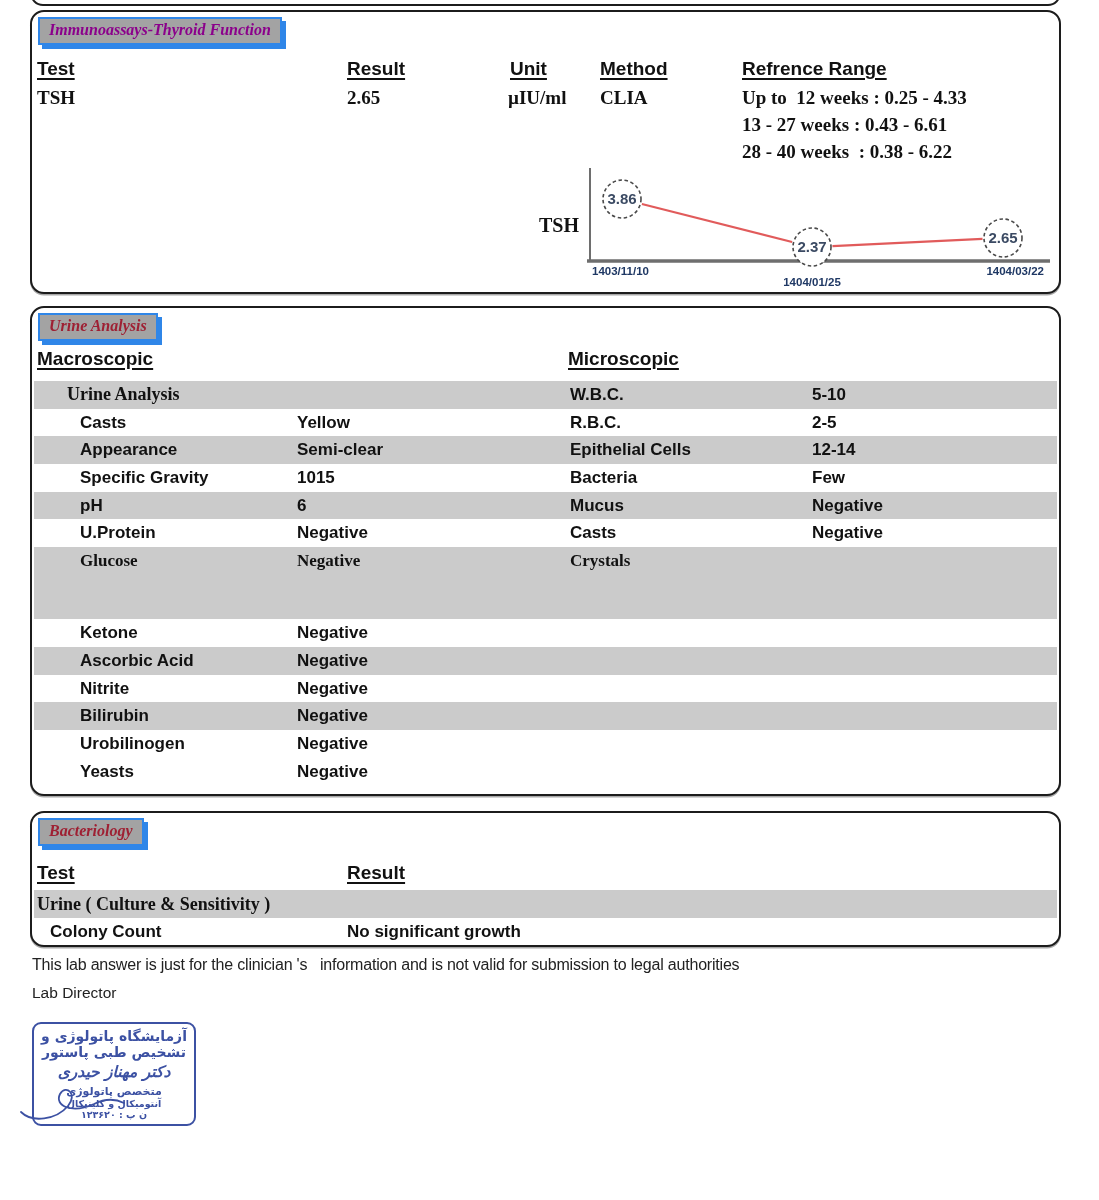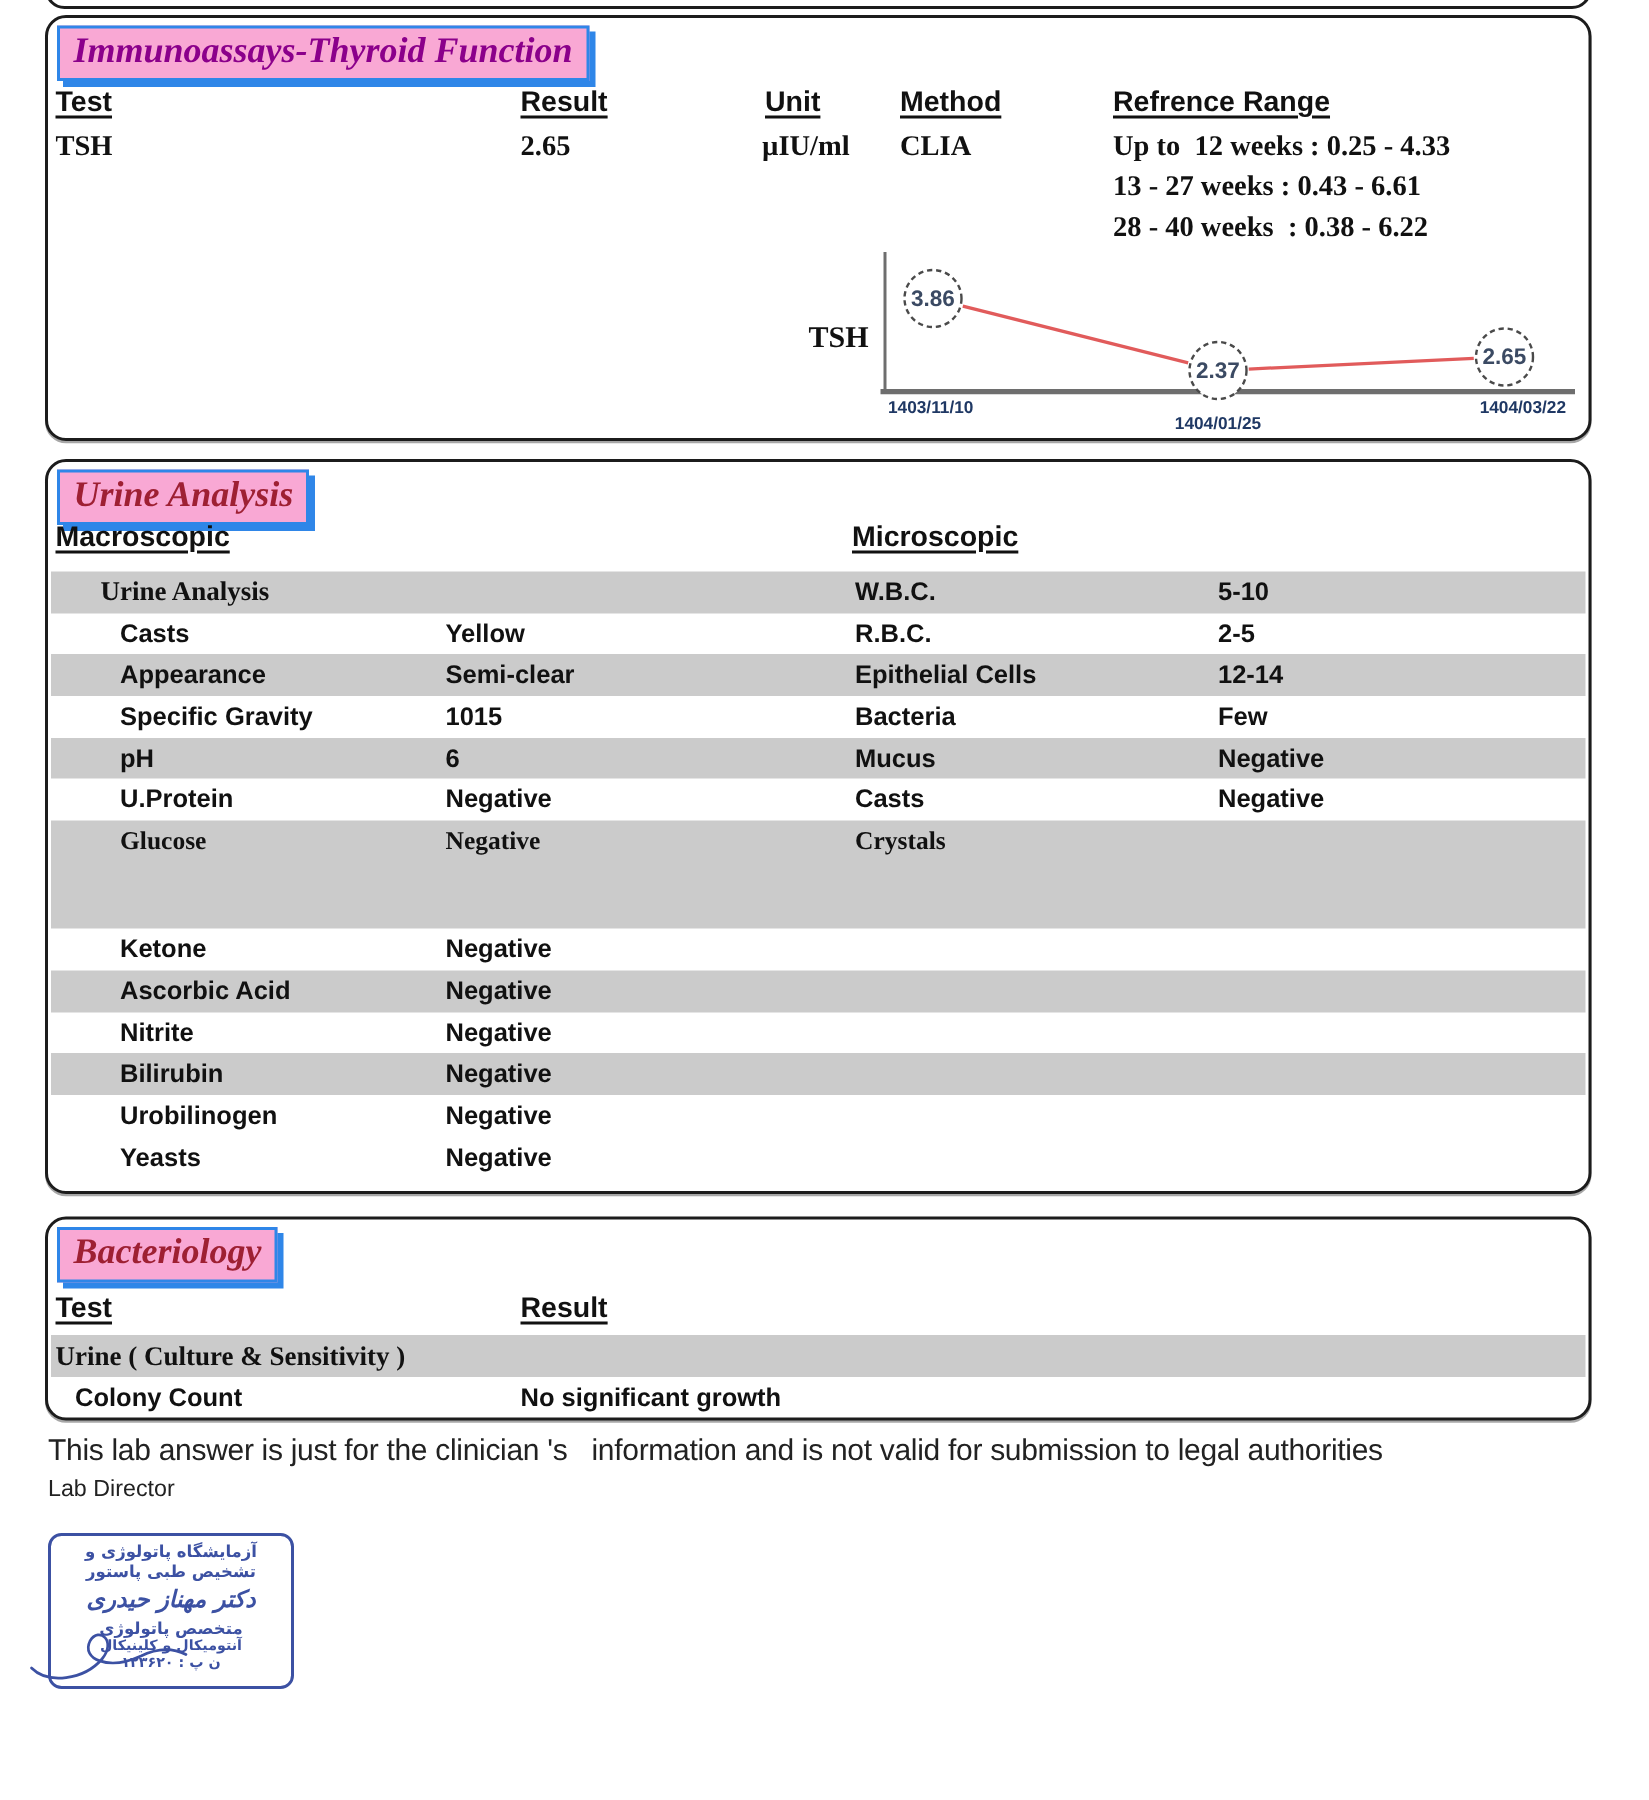--- a/index.html
+++ b/index.html
@@ -13,25 +13,25 @@
   }
   #prev-panel-edge {
     position:absolute; left:30px; top:-20px; width:1031px; height:26px;
     border:2px solid #1c1c1c; border-radius:14px; background:#fff;
   }
   #panel-thyroid { top:10px;  height:284px; }
   #panel-urine   { top:306px; height:490px; }
   #panel-bact    { top:811px; height:136px; }
 
   .chip {
-    position:absolute; left:6px; top:5px; background:#f9a8d4;
+    position:absolute; left:6px; top:5px; background:#a3a3a3;
     border:2px solid #2f86e8; box-shadow:4px 4px 0 0 #2f86e8;
     padding:2px 9px 4px 9px;
     font-family:"Liberation Serif", serif; font-weight:bold; font-style:italic;
-    font-size:24px; white-space:nowrap;
+    font-size:16px; white-space:nowrap;
   }
   .chip.purple { color:#8b008b; }
   .chip.red    { color:#9e2033; }
 
   .colhead {
     position:absolute; font-weight:bold; font-size:19px;
     text-decoration:underline; text-underline-offset:3px; text-decoration-thickness:2px;
   }
   .serifv { position:absolute; font-family:"Liberation Serif", serif; font-weight:bold; font-size:19px; white-space:pre; }
 
@@ -50,30 +50,30 @@
 
   
   .band { position:absolute; left:2px; right:2px; height:28px; background:#cbcbcb; }
   .bcell { position:absolute; font-weight:bold; font-size:17px; line-height:28px; white-space:nowrap; }
 
   
   #tsh-chart-wrap { position:absolute; left:500px; top:148px; width:531px; height:132px; }
   #tsh-label { position:absolute; left:7px; top:54px; font-family:"Liberation Serif", serif; font-weight:bold; font-size:20px; }
 
   
-  #disclaimer { position:absolute; left:32px; top:956px; font-size:20px; color:#222; white-space:pre; letter-spacing:-0.2px; }
+  #disclaimer { position:absolute; left:32px; top:956px; font-size:16px; color:#222; white-space:pre; letter-spacing:-0.2px; }
   #lab-director { position:absolute; left:32px; top:984px; font-size:15.5px; color:#222; }
 
   
   #stamp {
     position:absolute; left:32px; top:1022px; width:164px; height:104px;
     border:2.5px solid #3c51a3; border-radius:9px; color:#3c51a3;
     text-align:center; direction:rtl; font-family:"DejaVu Sans", sans-serif;
   }
-  .st-line1 { font-size:11px; font-weight:bold; margin-top:4px; }
+  .st-line1 { font-size:14px; font-weight:bold; margin-top:4px; }
   .st-line2 { font-size:15.5px; font-weight:bold; font-style:italic; margin-top:3px; }
   .st-line3 { font-size:11px; font-weight:bold; margin-top:4px; }
   .st-line4 { font-size:9.5px; font-weight:bold; }
   .st-line5 { font-size:9.5px; font-weight:bold; }
   #signature { position:absolute; left:-16px; top:50px; overflow:visible; }
 </style>
 </head>
 <body>
 
 <div id="prev-panel-edge"></div>

